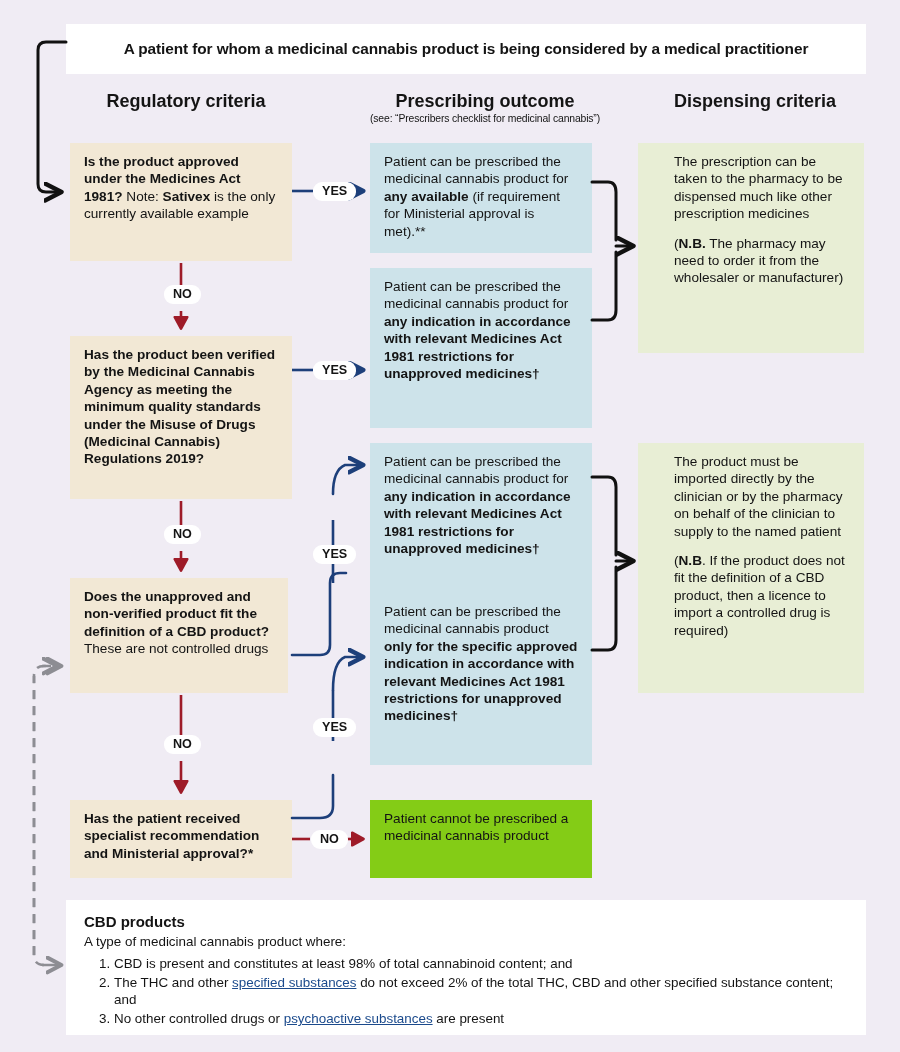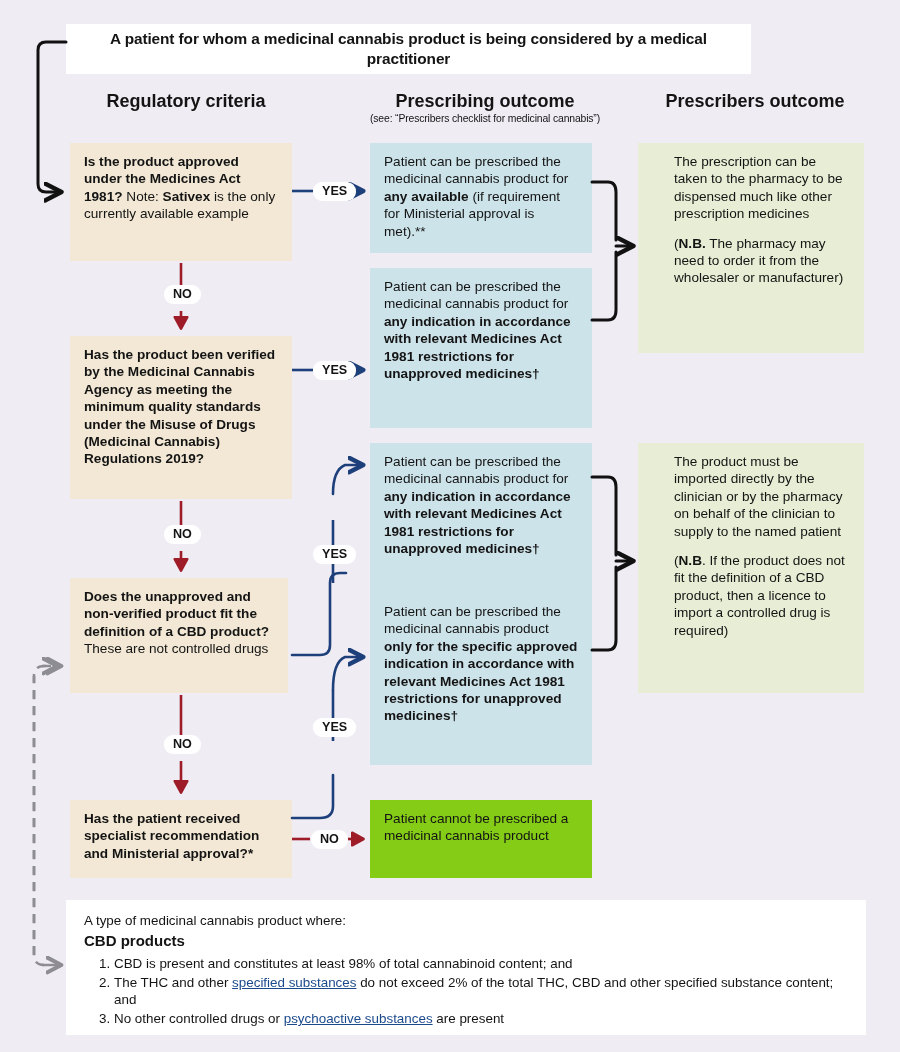--- a/index.html
+++ b/index.html
@@ -31,21 +31,21 @@
   .box.beige   { background: #f2e8d5; }
   .box.blue    { background: #cde3ea; }
   .box.green   { background: #e8eed5; padding-left: 36px; }
   .box.pink    { background: #84cc16; }
 
   .box b, .box strong { font-weight: bold; }
 
   
   #title-box {
     left: 66px; top: 24px;
-    width: 685px; height: 50px;
+    width: 800px; height: 50px;
     display: flex; align-items: center; justify-content: center;
     font-weight: bold;
     font-size: 15.4px;
     letter-spacing: -0.1px;
     text-align: center;
     padding: 0 12px;
   }
 
   
   .col-head {
@@ -214,21 +214,21 @@
       <path d="M 42,965 L 60,965" fill="none" stroke="#8d8d93" stroke-width="2.6" stroke-dasharray="9 7" marker-end="url(#arrGrey)"></path>
       <path d="M 42,666 L 60,666" fill="none" stroke="#8d8d93" stroke-width="2.6" stroke-dasharray="9 7" marker-end="url(#arrGrey)"></path>
     </g>
   </svg>
 
   <div id="title-box" class="box white">A patient for whom a medicinal cannabis product is being considered by a medical practitioner</div>
 
   <div id="head-reg" class="col-head">Regulatory criteria</div>
   <div id="head-pres" class="col-head">Prescribing outcome</div>
   <div id="sub-pres" class="col-sub">(see: “Prescribers checklist for medicinal cannabis”)</div>
-  <div id="head-disp" class="col-head">Prescribers outcome</div>
+  <div id="head-disp" class="col-head">Dispensing criteria</div>
 
   <div id="d1" class="box beige">
     <span class="dq">Is the product approved under the Medicines Act 1981?</span>
     <span class="dn">Note: </span><b>Sativex</b><span class="dn"> is the only currently available example</span>
   </div>
 
   <div id="d2" class="box beige">
     <span class="dq">Has the product been verified by the Medicinal Cannabis Agency as meeting the minimum quality standards under the Misuse of Drugs (Medicinal Cannabis) Regulations 2019?</span>
   </div>
 
@@ -275,22 +275,22 @@
   <div class="pill" style="left:313px; top:361px;">YES</div>
   <div class="pill" style="left:164px; top:525px;">NO</div>
 
   <div class="pill" style="left:313px; top:545px;">YES</div>
   <div class="pill" style="left:313px; top:718px;">YES</div>
   <div class="pill" style="left:164px; top:735px;">NO</div>
 
   <div class="pill" style="left:311px; top:830px;">NO</div>
 
   <div id="cbd-box" class="box white">
+    <div id="cbd-title">CBD products</div>
     <div id="cbd-lead">A type of medicinal cannabis product where:</div>
-    <div id="cbd-title">CBD products</div>
     <ol class="cbd-list">
       <li><span>CBD is present and constitutes at least 98% of total cannabinoid content; and</span></li>
       <li><span>The THC and other </span><a class="lnk" href="#">specified substances</a><span> do not exceed 2% of the total THC, CBD and other specified substance content; and</span></li>
       <li><span>No other controlled drugs or </span><a class="lnk" href="#">psychoactive substances</a><span> are present</span></li>
     </ol>
   </div>
 
 </div>
 
 </body></html>

